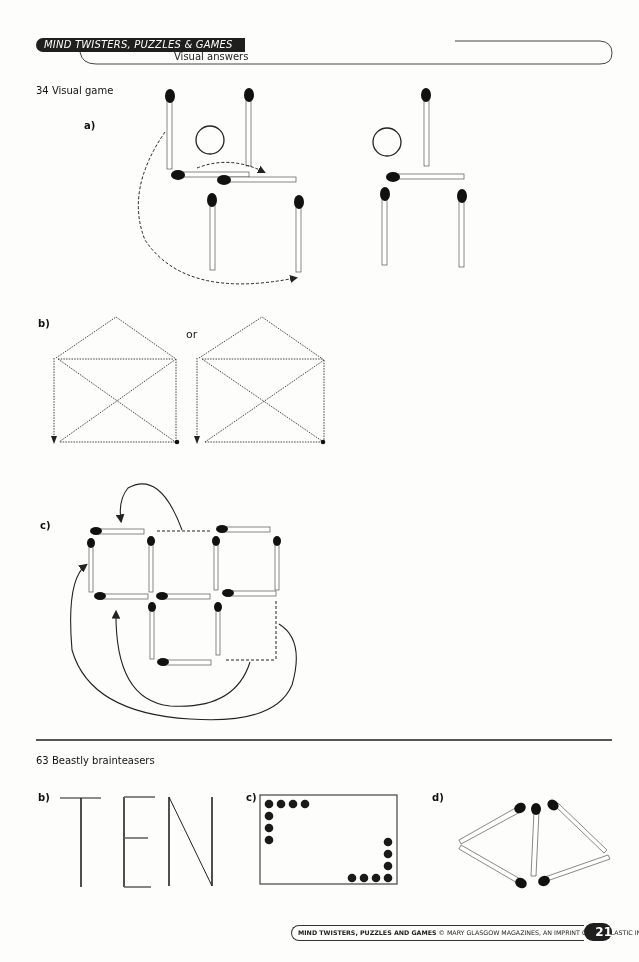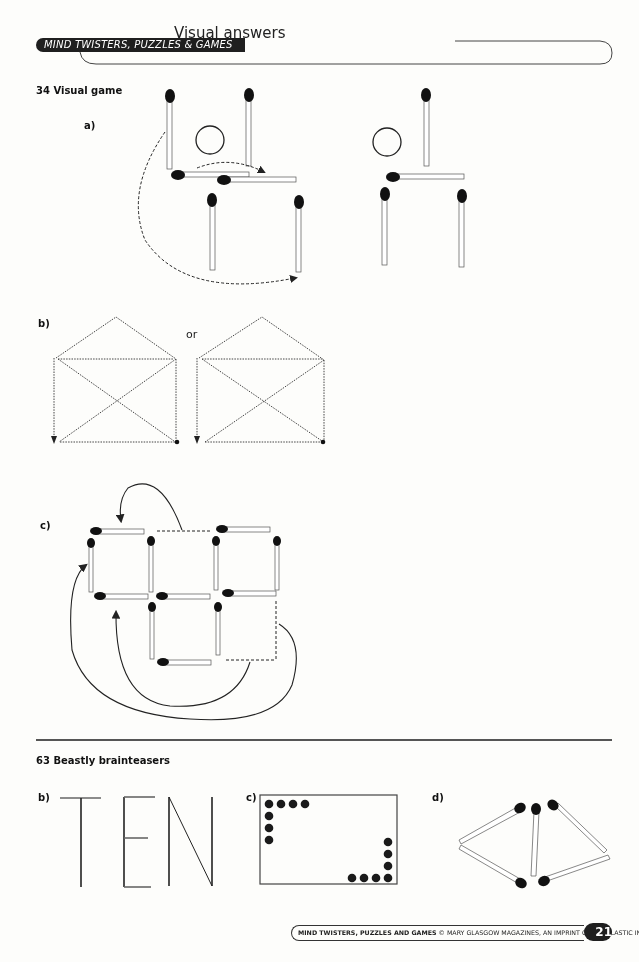--- a/index.html
+++ b/index.html
@@ -8,22 +8,22 @@
     background: #fdfdfb;
     font-family: "DejaVu Sans", sans-serif; color: #111;
   }
   .abs { position: absolute; }
   .hdr-badge {
     left: 36px; top: 38px; height: 14px; padding: 0 12px 0 8px;
     background: #1f1f1f; color: #fff; font-style: italic;
     font-size: 10px; line-height: 14px; letter-spacing: 0.2px;
     border-radius: 7px 0 0 7px;
   }
-  .hdr-sub { left: 174px; top: 26px; font-size: 15px; line-height: 14px; color: #222; }
-  .section-title { font-weight: bold; font-size: 10px; color: #111; }
+  .hdr-sub { left: 174px; top: 50px; font-size: 10px; line-height: 14px; color: #222; }
+  .section-title { font-weight: normal; font-size: 10px; color: #111; }
   .part-label { font-weight: bold; font-size: 10px; color: #111; }
   .or-label { font-size: 11px; color: #222; }
   .rule { left: 36px; top: 739px; width: 576px; height: 2px; background: #555; }
   .footer-pill {
     left: 291px; top: 925px; height: 14px; width: 286px;
     border: 1px solid #333; border-right: none; border-radius: 8px 0 0 8px;
     font-size: 6.3px; line-height: 14px; padding-left: 6px; white-space: nowrap; color: #222;
   }
   .footer-pill b { font-weight: bold; }
   .page-num {

